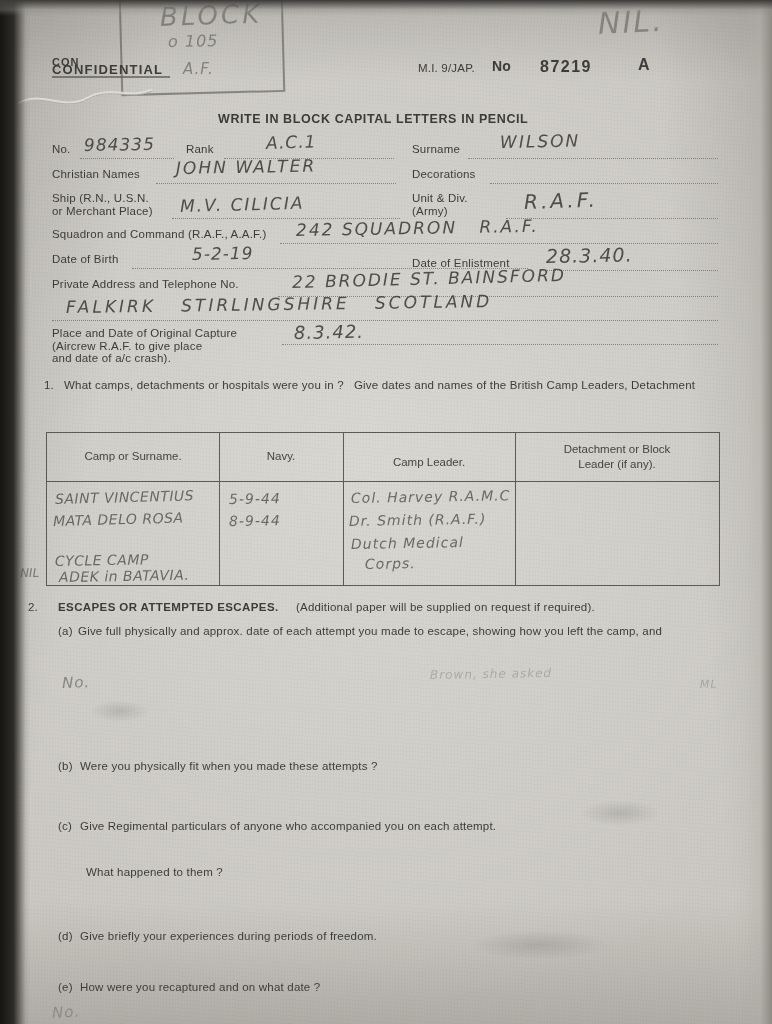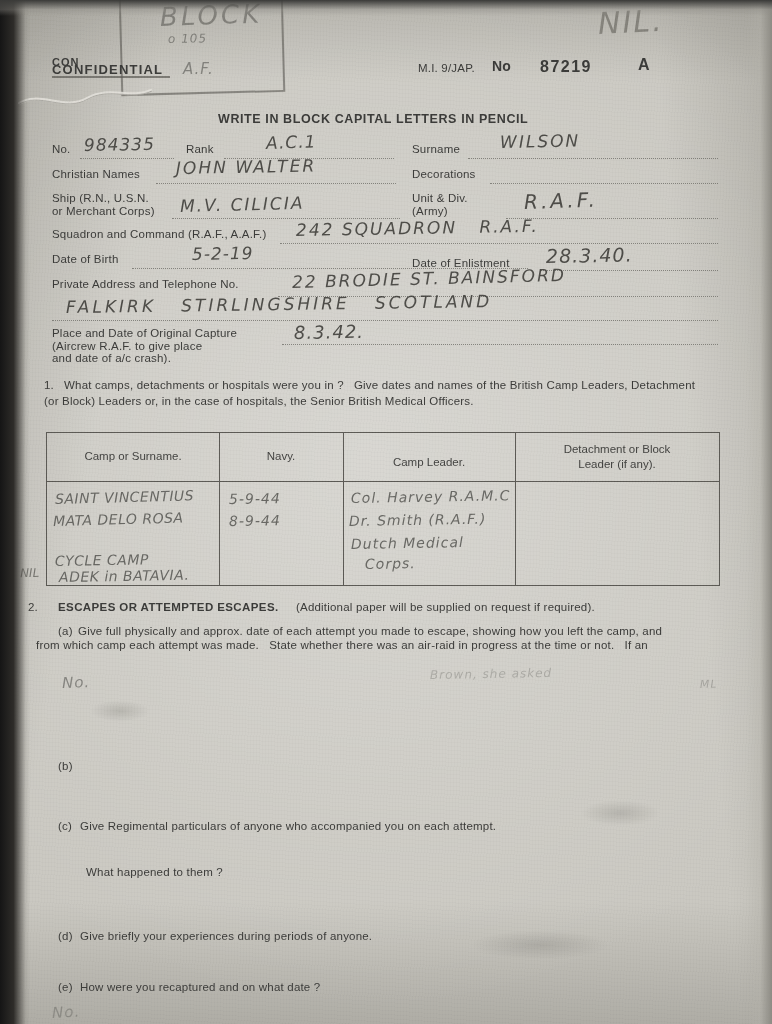--- a/index.html
+++ b/index.html
@@ -150,21 +150,21 @@
   }
 </style>
 </head>
 <body>
 
 <div id="page">
   <div id="paper"></div>
 
   <div id="stampbox"></div>
   <div class="t hw dark" style="left:160px; top:2px; font-size:26px; letter-spacing:3px; transform:rotate(-2deg); opacity:.45;">BLOCK</div>
-  <div class="t hw faint" style="left:168px; top:32px; font-size:12px; transform:rotate(-1deg);">o 105</div>
+  <div class="t hw faint" style="left:168px; top:32px; font-size:16px; transform:rotate(-1deg);">o 105</div>
 
   <div class="t hw" style="left:598px; top:6px; font-size:30px; letter-spacing:2px; color:#58564f; opacity:.55; transform:rotate(-3deg);">NIL.</div>
 
   <div class="t pr b" style="left:52px; top:56px; font-size:11px; letter-spacing:1px;">CON</div>
   <div class="t pr b" style="left:52px; top:62px; font-size:13px; letter-spacing:1.2px;">CONFIDENTIAL</div>
   <div id="confline"></div>
   <div class="t hw faint" style="left:183px; top:60px; font-size:15px;">A.F.</div>
 
   <div class="t pr" style="left:418px; top:62px; font-size:11.5px;">M.I. 9/JAP.</div>
   <div class="t pr b" style="left:492px; top:58px; font-size:14px;">No</div>
@@ -195,21 +195,21 @@
 
   <div class="t pr" style="left:52px; top:168px;">Christian Names</div>
   <div class="dots" style="left:156px; top:183px; width:240px;"></div>
   <div class="t hw dark big" style="left:176px; top:158px; letter-spacing:2px; transform:rotate(-1deg);">JOHN WALTER</div>
 
   <div class="t pr" style="left:412px; top:168px;">Decorations</div>
   <div class="dots" style="left:490px; top:183px; width:228px;"></div>
   <div class="t hw dark big" style="left:500px; top:160px;"></div>
 
   <div class="t pr" style="left:52px; top:192px;">Ship (R.N., U.S.N.</div>
-  <div class="t pr" style="left:52px; top:205px;">or Merchant Corps)</div>
+  <div class="t pr" style="left:52px; top:205px;">or Merchant Place)</div>
   <div class="dots" style="left:172px; top:218px; width:228px;"></div>
   <div class="t hw dark big" style="left:180px; top:196px; letter-spacing:2px; transform:rotate(-1.5deg);">M.V. CILICIA</div>
 
   <div class="t pr" style="left:412px; top:192px;">Unit &amp; Div.</div>
   <div class="t pr" style="left:412px; top:205px;">(Army)</div>
   <div class="dots" style="left:506px; top:218px; width:212px;"></div>
   <div class="t hw dark" style="left:524px; top:190px; font-size:20px; letter-spacing:3px; transform:rotate(-2deg);">R.A.F.</div>
 
   <div class="t pr" style="left:52px; top:228px;">Squadron and Command (R.A.F., A.A.F.)</div>
   <div class="dots" style="left:280px; top:243px; width:438px;"></div>
@@ -230,21 +230,20 @@
   <div class="t hw dark big" style="left:66px; top:297px; letter-spacing:3px; transform:rotate(-0.8deg);">FALKIRK   STIRLINGSHIRE   SCOTLAND</div>
 
   <div class="t pr" style="left:52px; top:327px;">Place and Date of Original Capture</div>
   <div class="t pr" style="left:52px; top:340px;">(Aircrew R.A.F. to give place</div>
   <div class="t pr" style="left:52px; top:352px;">and date of a/c crash).</div>
   <div class="dots" style="left:282px; top:344px; width:436px;"></div>
   <div class="t hw dark" style="left:294px; top:322px; font-size:18px; letter-spacing:1px; transform:rotate(-1deg);">8.3.42.</div>
 
   <div class="t pr" style="left:44px; top:379px;">1.</div>
   <div class="t pr" style="left:64px; top:379px;">What camps, detachments or hospitals were you in ?   Give dates and names of the British Camp Leaders, Detachment</div>
-  <div class="t pr" style="left:44px; top:395px;">(or Block) Leaders or, in the case of hospitals, the Senior British Medical Officers.</div>
 
   <div id="camptable">
     <div class="vline" style="left:172px;"></div>
     <div class="vline" style="left:296px;"></div>
     <div class="vline" style="left:468px;"></div>
     <div class="hline" style="top:48px;"></div>
 
     <div class="colhead" style="left:8px; top:17px; width:156px;">Camp or Surname.</div>
     <div class="colhead" style="left:180px; top:17px; width:108px;">Navy.</div>
     <div class="colhead" style="left:304px; top:23px; width:156px;">Camp Leader.</div>
@@ -267,34 +266,34 @@
     <div class="t hw med" style="left:12px; top:136px; transform:rotate(-1deg); letter-spacing:.5px;">ADEK in BATAVIA.</div>
   </div>
   <div class="nil" style="left:20px; top:566px; font-size:12px; transform:rotate(-2deg);">NIL</div>
 
   <div class="t pr" style="left:28px; top:601px;">2.</div>
   <div class="t pr b" style="left:58px; top:601px; letter-spacing:.4px;">ESCAPES OR ATTEMPTED ESCAPES.</div>
   <div class="t pr" style="left:296px; top:601px;">(Additional paper will be supplied on request if required).</div>
 
   <div class="t pr" style="left:58px; top:625px;">(a)</div>
   <div class="t pr" style="left:78px; top:625px;">Give full physically and approx. date of each attempt you made to escape, showing how you left the camp, and</div>
-  <div class="t pr" style="left:36px; top:639px;">from which camp each attempt was made.   State whether there was an air-raid in progress at the time or not.   If an</div>
 
   <div class="t hw faint" style="left:62px; top:674px; font-size:15px; transform:rotate(-2deg);">No.</div>
   <div class="t hw faint" style="left:430px; top:668px; font-size:12px; opacity:.28; transform:rotate(-1deg);">Brown, she asked</div>
   <div class="t hw faint" style="left:700px; top:678px; font-size:11px; opacity:.3; transform:rotate(-2deg);">ML</div>
 
   <div class="t pr" style="left:58px; top:760px;">(b)</div>
+  <div class="t pr" style="left:80px; top:760px;">Were you physically fit when you made these attempts ?</div>
 
   <div class="t pr" style="left:58px; top:820px;">(c)</div>
   <div class="t pr" style="left:80px; top:820px;">Give Regimental particulars of anyone who accompanied you on each attempt.</div>
   <div class="t pr" style="left:86px; top:866px;">What happened to them ?</div>
 
   <div class="t pr" style="left:58px; top:930px;">(d)</div>
-  <div class="t pr" style="left:80px; top:930px;">Give briefly your experiences during periods of anyone.</div>
+  <div class="t pr" style="left:80px; top:930px;">Give briefly your experiences during periods of freedom.</div>
 
   <div class="t pr" style="left:58px; top:981px;">(e)</div>
   <div class="t pr" style="left:80px; top:981px;">How were you recaptured and on what date ?</div>
 
   <div class="t hw faint" style="left:52px; top:1004px; font-size:15px; opacity:.35; transform:rotate(-3deg);">No.</div>
 
   <div class="smudge" style="left:470px; top:930px; width:140px; height:30px;"></div>
   <div class="smudge" style="left:90px; top:700px; width:60px; height:22px;"></div>
   <div class="smudge" style="left:580px; top:800px; width:80px; height:26px;"></div>
 

